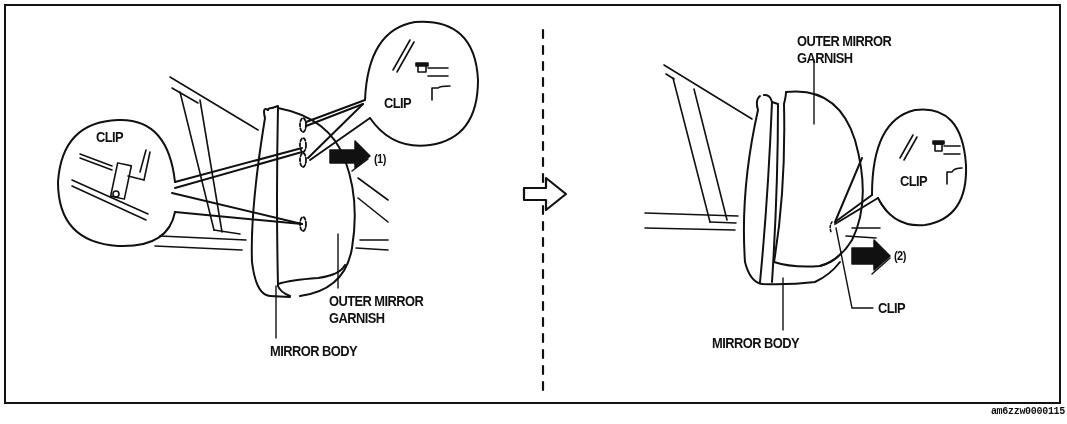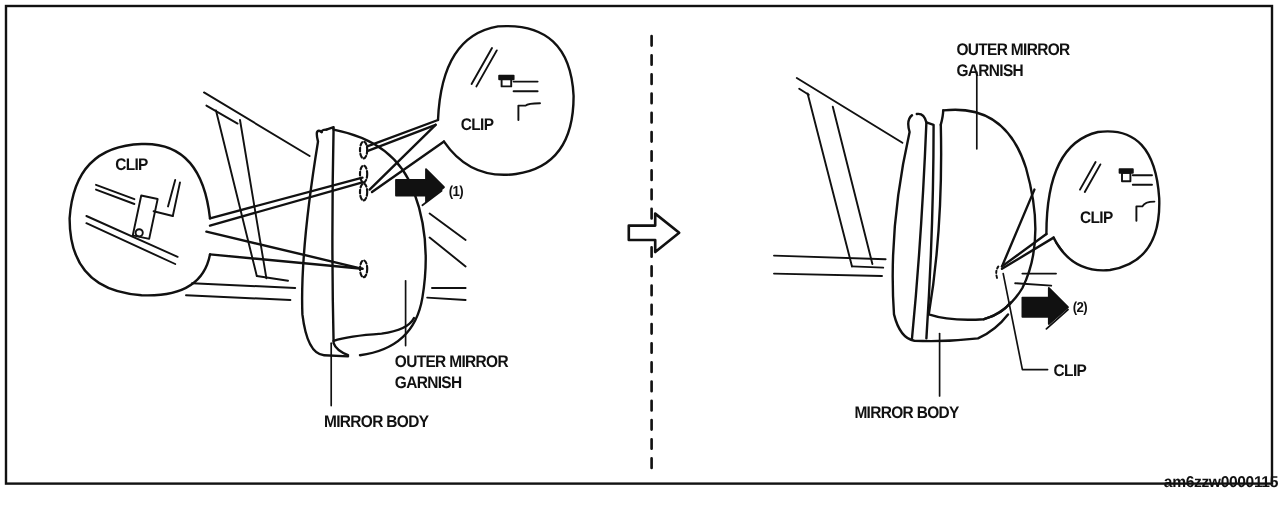--- a/index.html
+++ b/index.html
@@ -4,22 +4,22 @@
   <style>
     html, body { margin: 0; padding: 0; background: #ffffff; }
     body { width: 1067px; height: 424px; position: relative; overflow: hidden;
            font-family: "Liberation Sans", sans-serif; }
     #frame { position: absolute; left: 4px; top: 4px; width: 1057px; height: 400px;
              border: 2px solid #111; box-sizing: border-box; }
     svg#art { position: absolute; left: 0; top: 0; width: 1067px; height: 424px; }
     .lbl { position: absolute; font-family: "Liberation Sans", sans-serif; font-weight: bold;
            font-size: 14px; color: #111; letter-spacing: -0.6px; line-height: 18px;
            white-space: nowrap; transform: scaleX(0.92); transform-origin: left top; }
-    .caption { position: absolute; right: 2px; top: 394px; font-size: 13px; font-weight: bold;
-               font-family: Liberation Sans, sans-serif; color: #111; letter-spacing: -0.3px; }
+    .caption { position: absolute; right: 2px; top: 406px; font-size: 10px; font-weight: bold;
+               font-family: Liberation Mono, monospace; color: #111; letter-spacing: -0.3px; }
   </style>
 </head>
 <body>
 
 <div id="frame"></div>
 
 <svg id="art" viewBox="0 0 1067 424" fill="none" stroke="#111" stroke-width="2" stroke-linecap="round" stroke-linejoin="round">
 
   <g>
 

